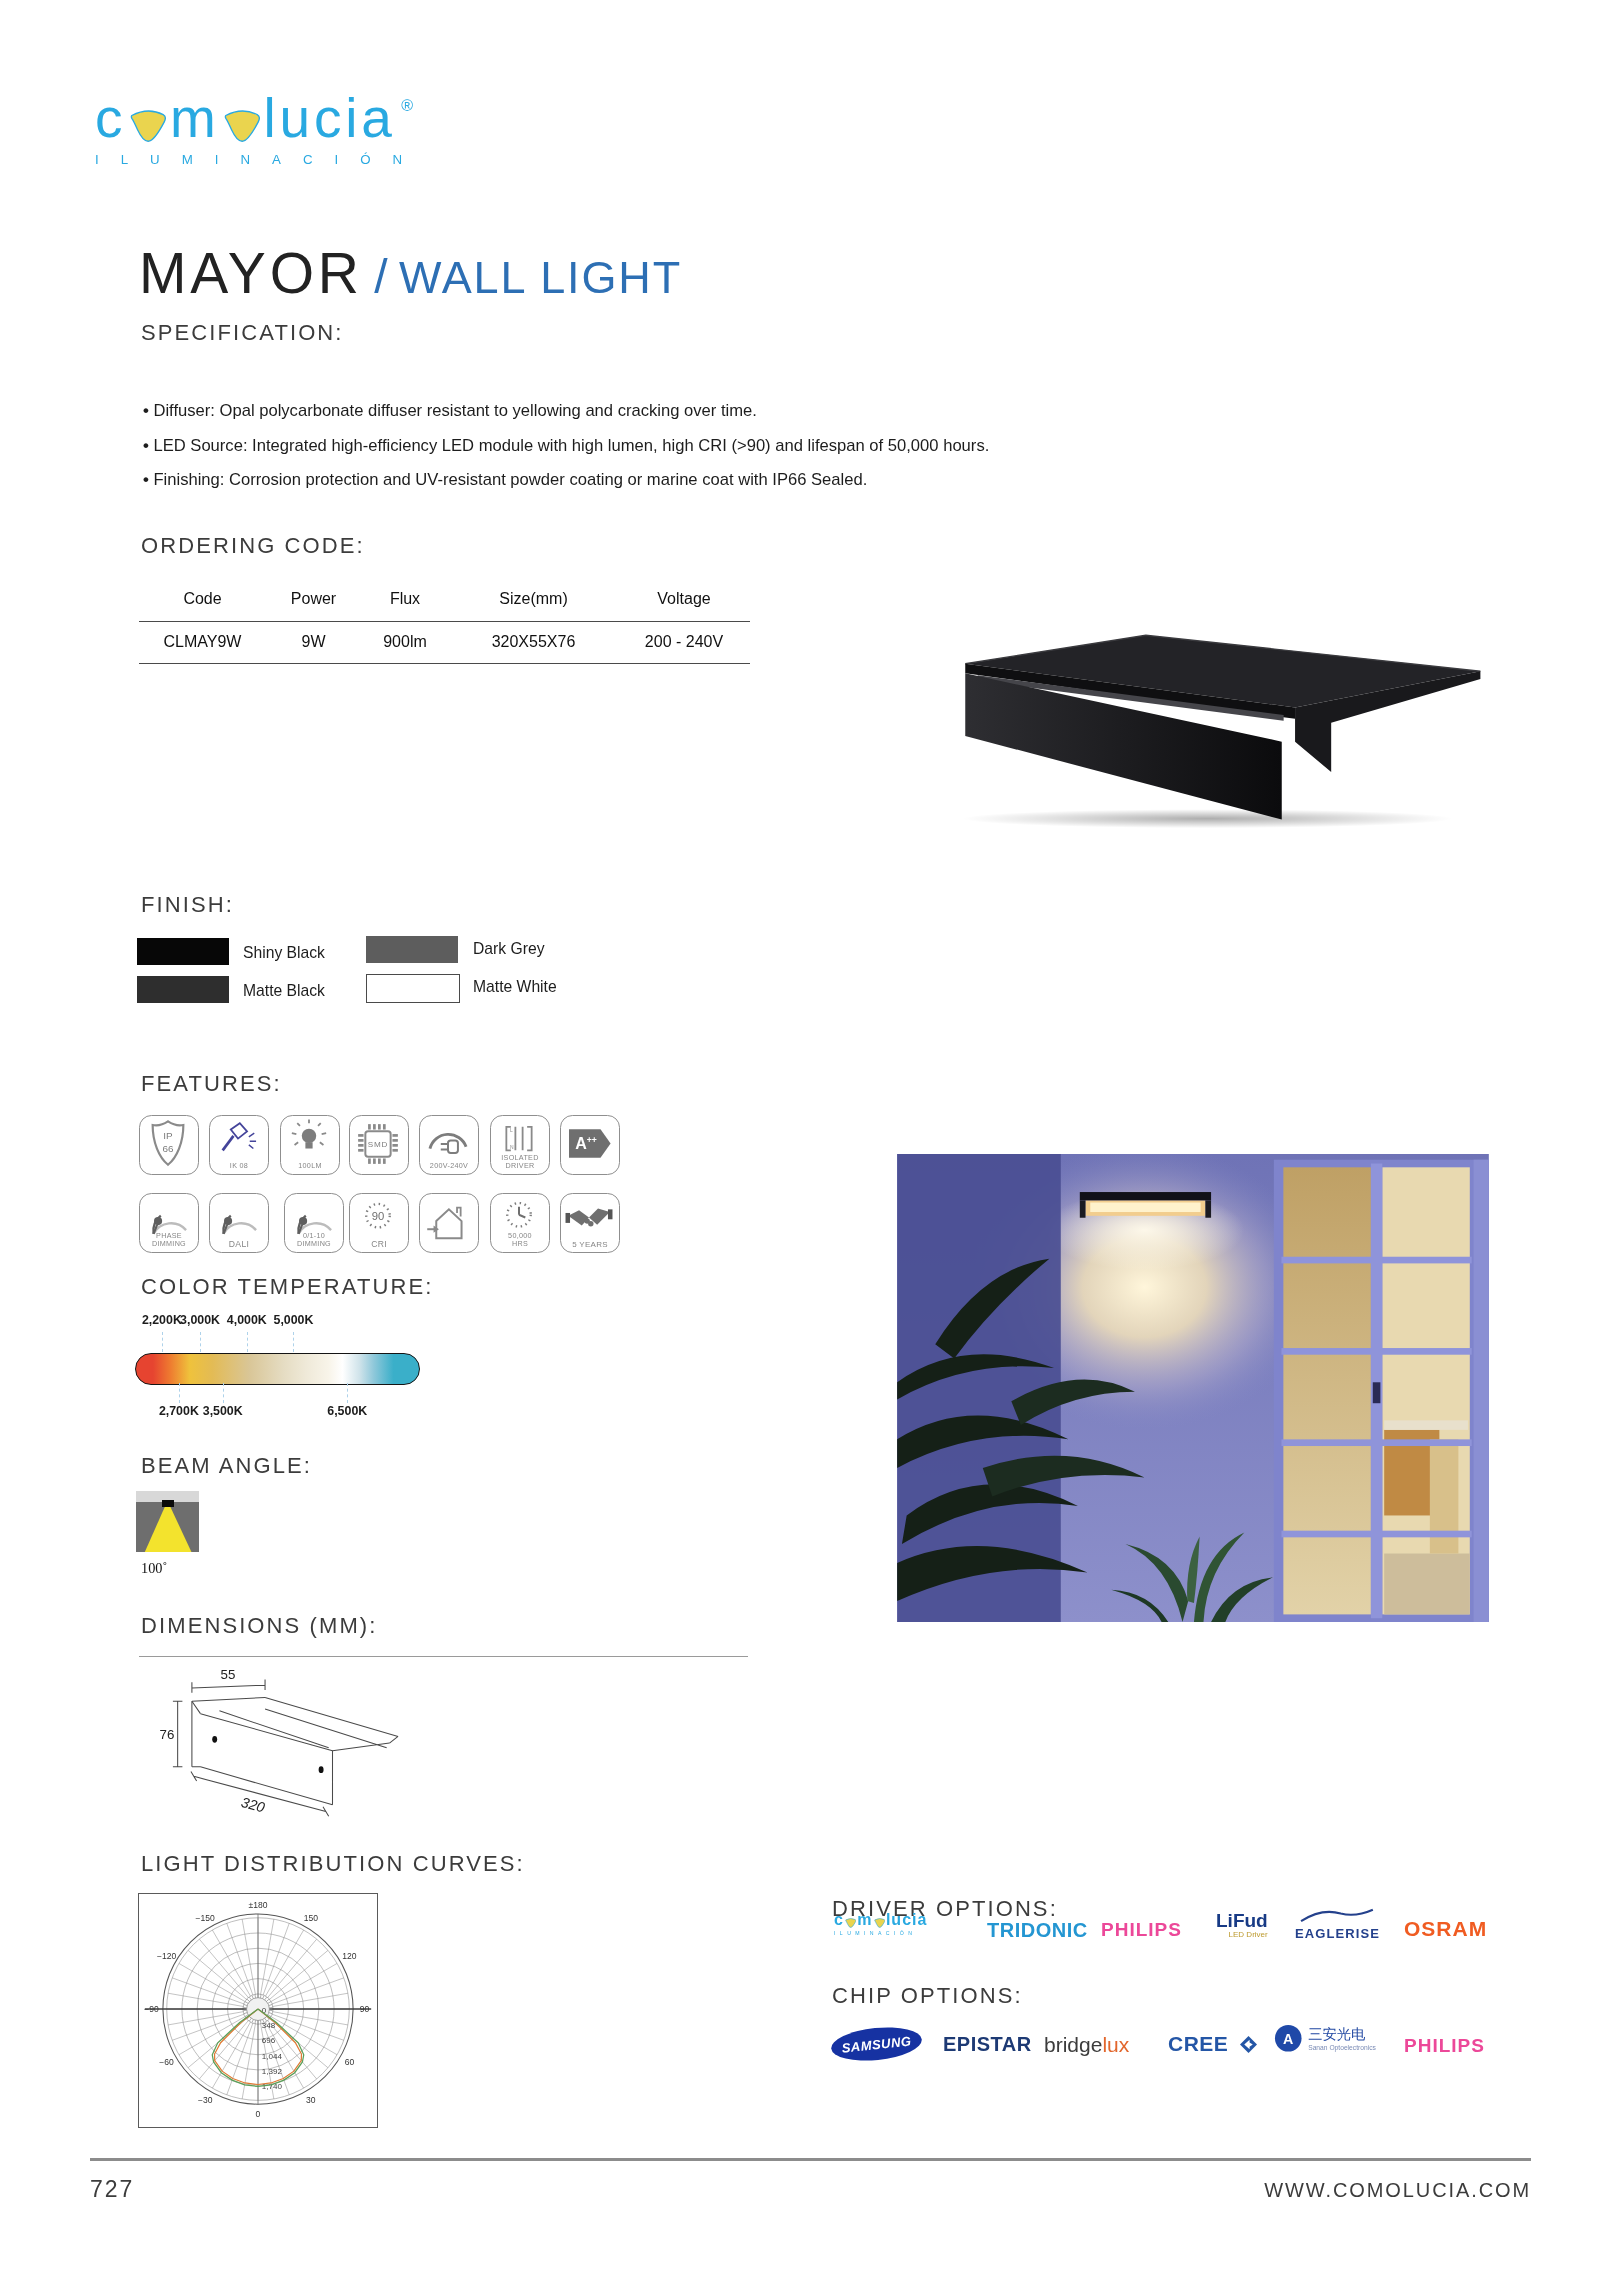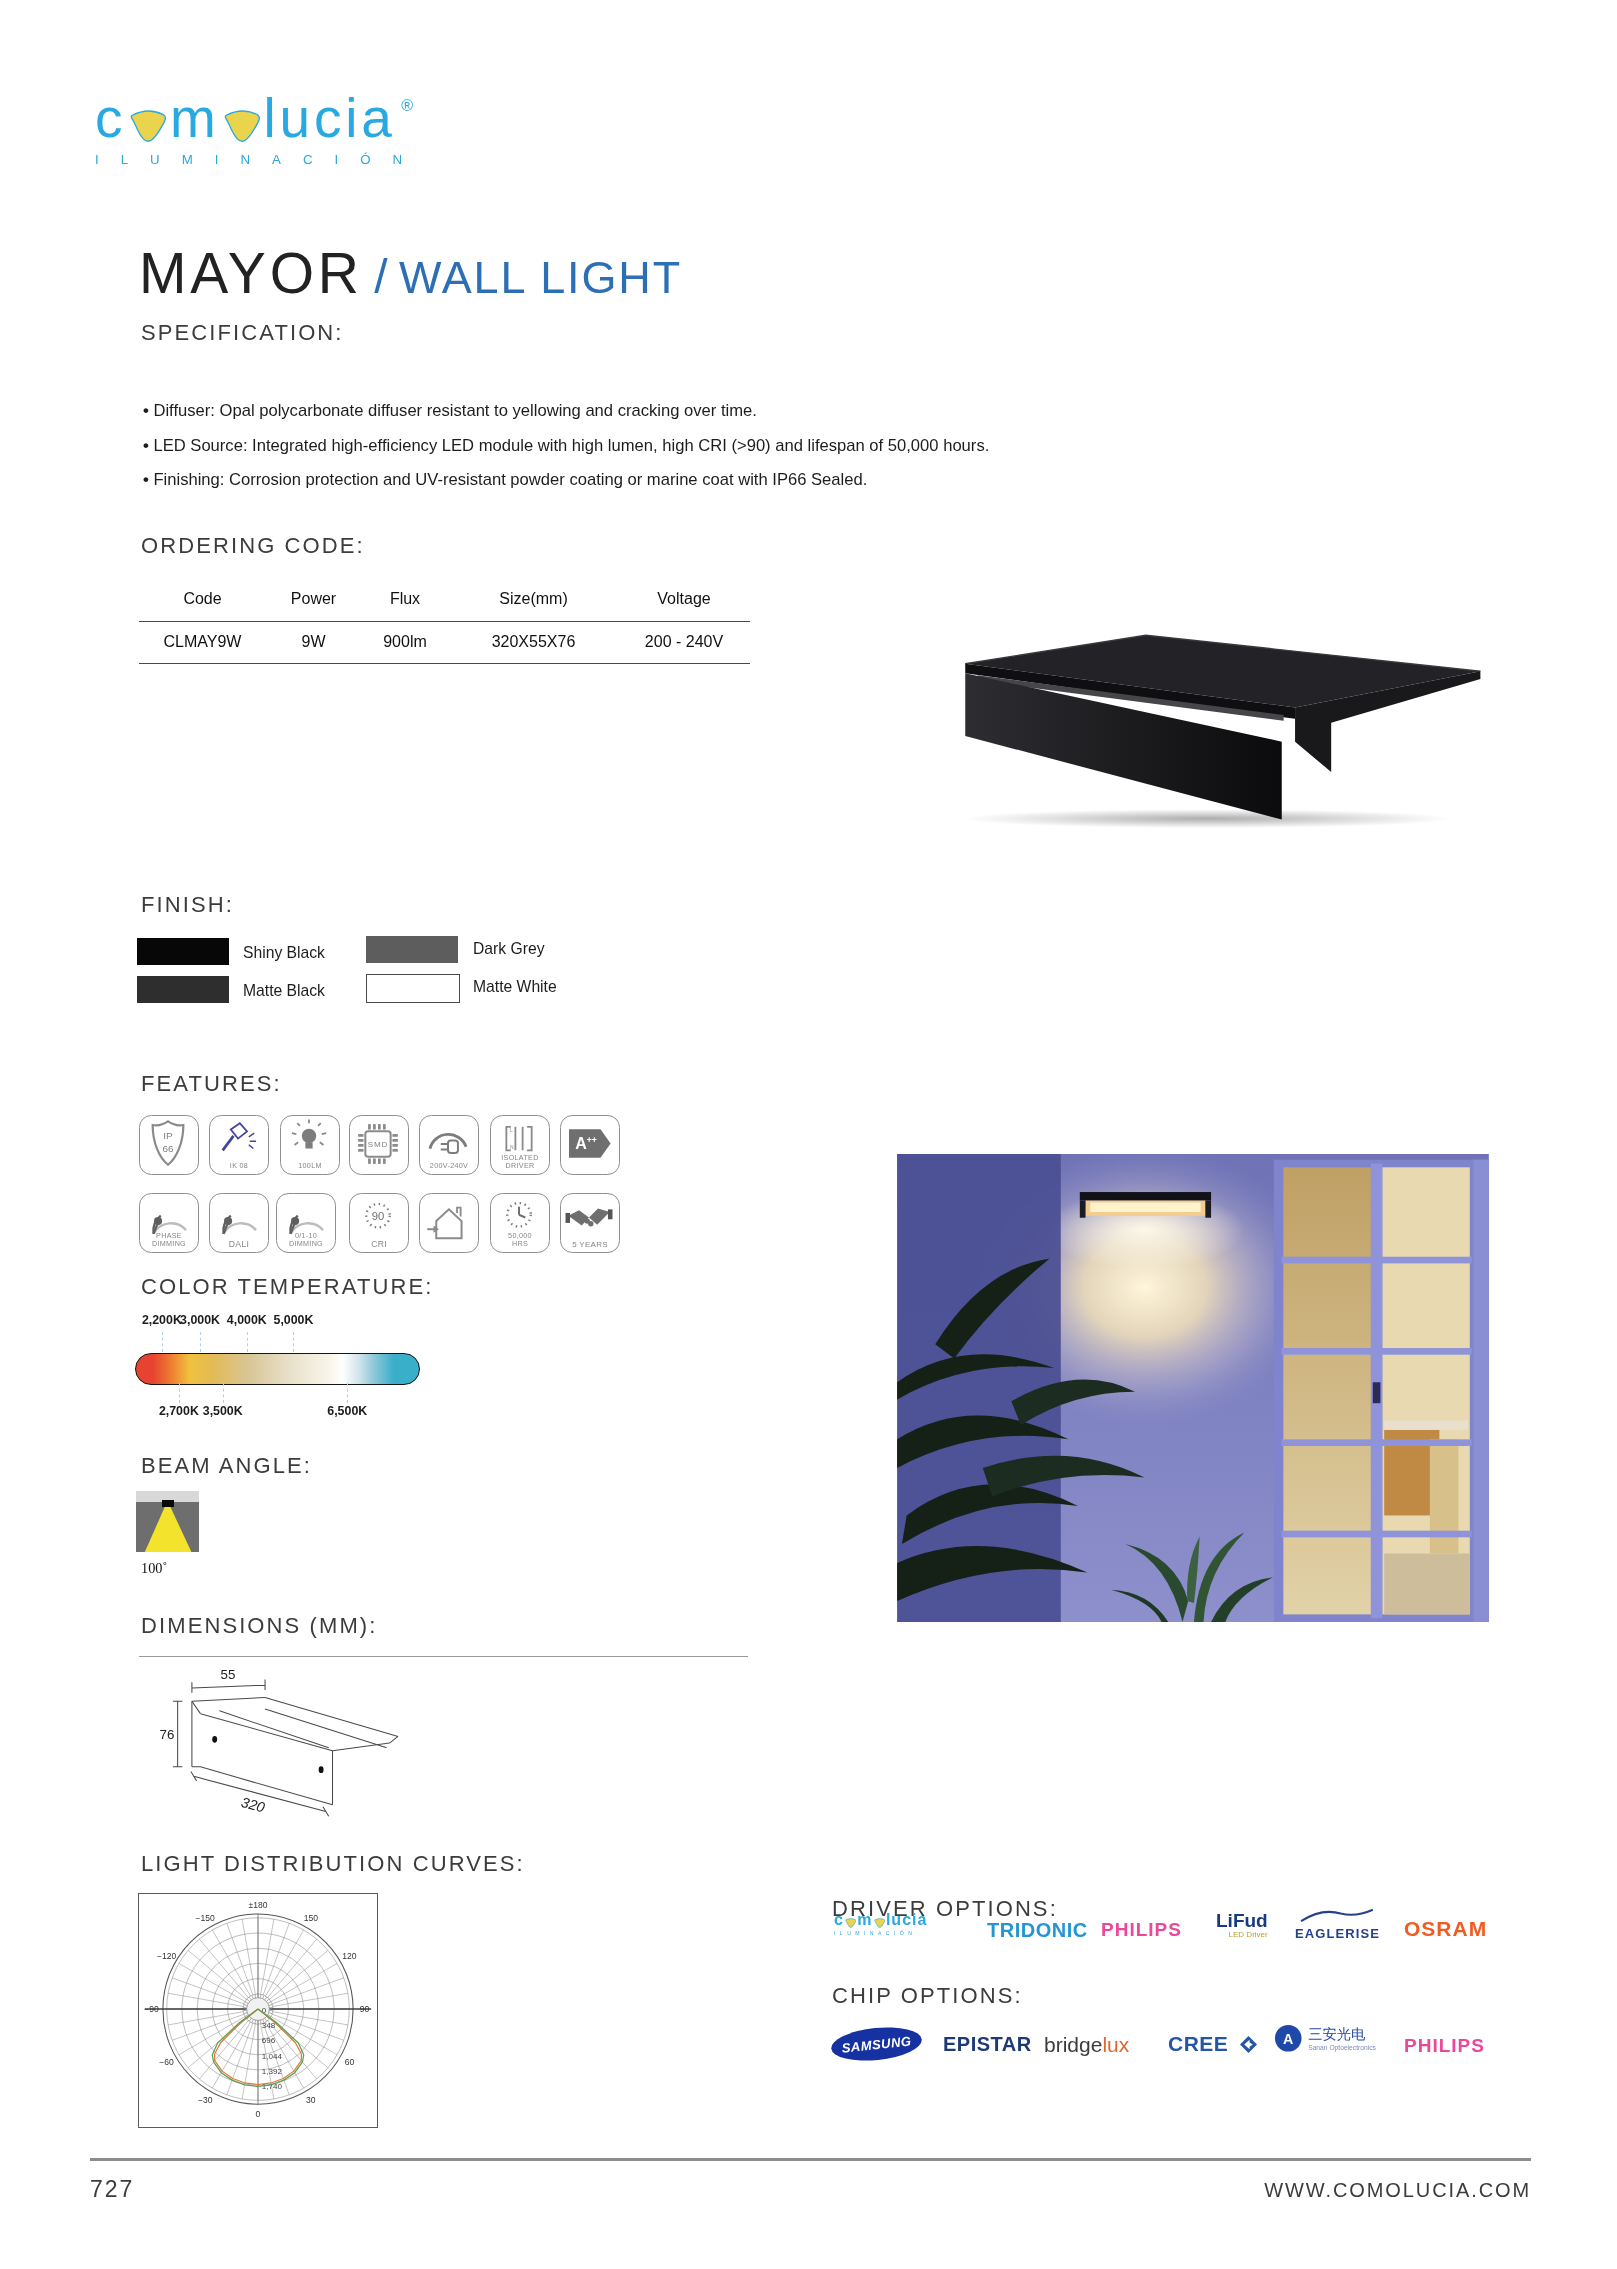--- a/index.html
+++ b/index.html
@@ -257,21 +257,21 @@
   </div>
   <div class="tile" style="left:209px;top:1193px;">
     <svg width="56" height="56" viewBox="0 0 62 62">
       <path d="M15 44 A22 22 0 0 1 51 40" fill="none" stroke="#bcbcbc" stroke-width="2.6"></path>
       <path d="M15 44 A22 22 0 0 1 23 24" fill="none" stroke="#5f5f5f" stroke-width="2.6"></path>
       <circle cx="20" cy="30" r="4.5" fill="#5f5f5f"></circle>
         <path d="M15 44 L19 34" stroke="#5f5f5f" stroke-width="2.4"></path>
     </svg>
     <div class="tile-cap" style="font-size:8.6px;"><span>DALI</span></div>
   </div>
-  <div class="tile" style="left:276px;top:1193px;">
+  <div class="tile" style="left:284px;top:1193px;">
     <svg width="56" height="56" viewBox="0 0 62 62">
       <path d="M15 44 A22 22 0 0 1 51 40" fill="none" stroke="#bcbcbc" stroke-width="2.6"></path>
       <path d="M15 44 A22 22 0 0 1 23 24" fill="none" stroke="#5f5f5f" stroke-width="2.6"></path>
       <circle cx="20" cy="30" r="4.5" fill="#5f5f5f"></circle>
         <path d="M15 44 L19 34" stroke="#5f5f5f" stroke-width="2.4"></path>
     </svg>
     <div class="tile-cap"><span>0/1-10</span><br><span>DIMMING</span></div>
   </div>
   <div class="tile" style="left:349px;top:1193px;">
     <svg width="56" height="56" viewBox="0 0 62 62">

